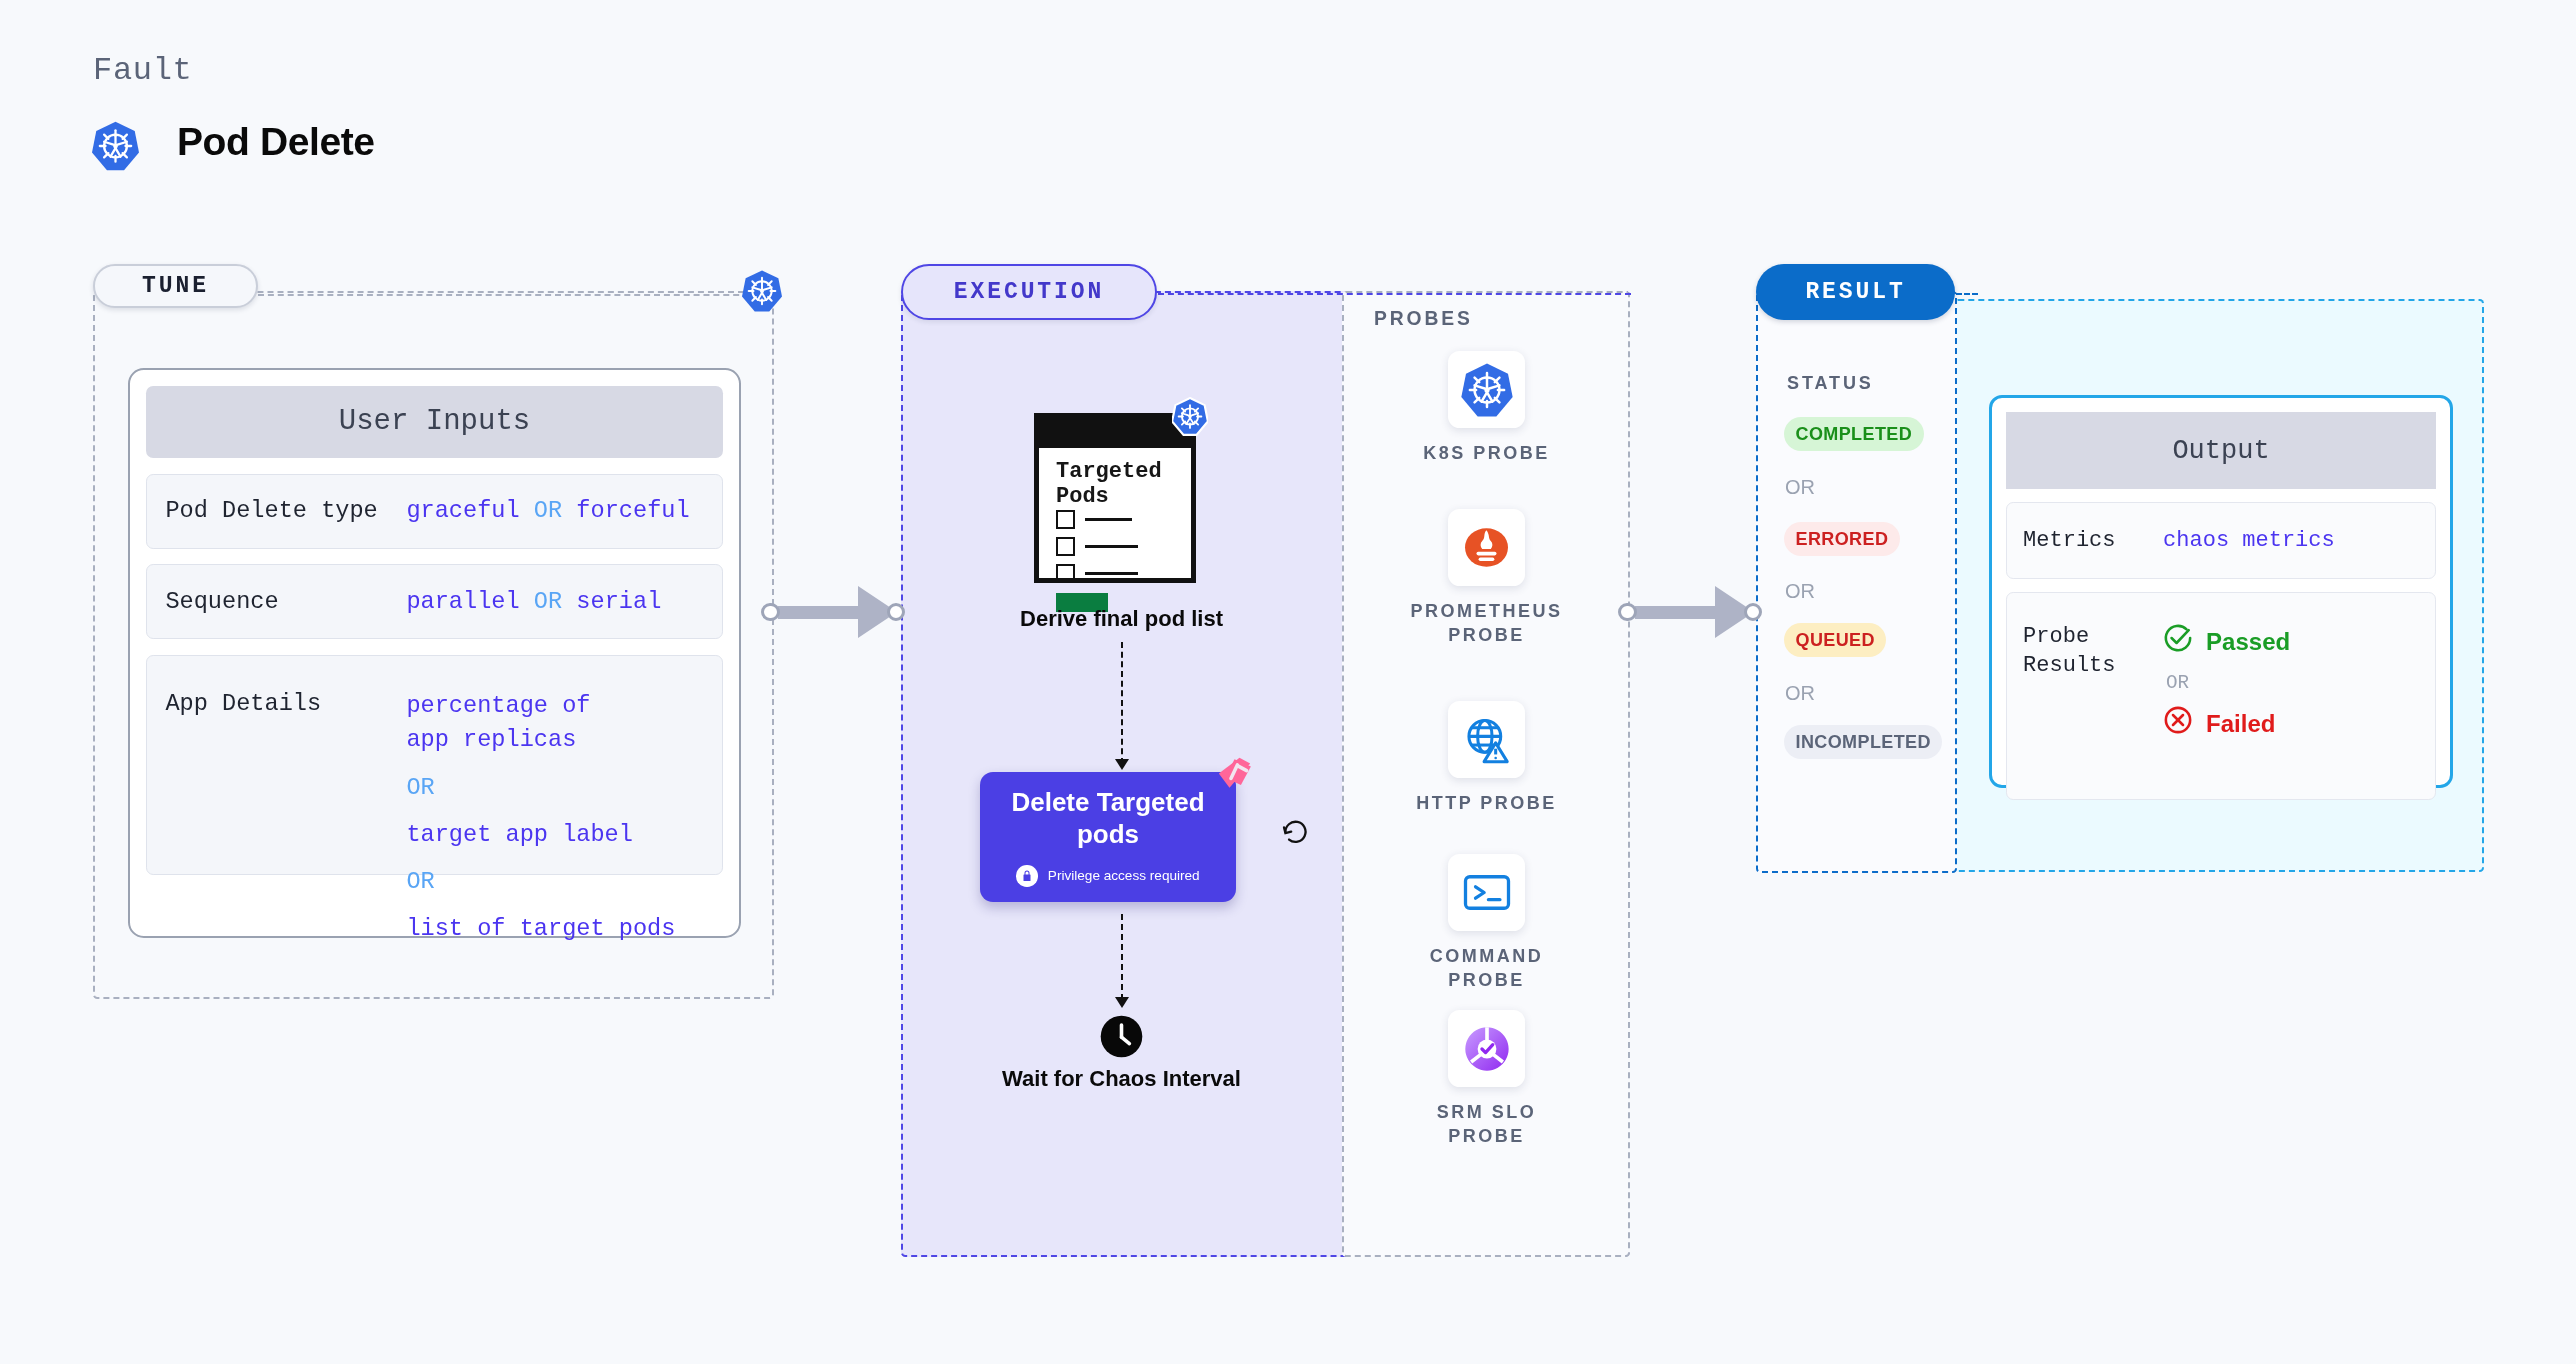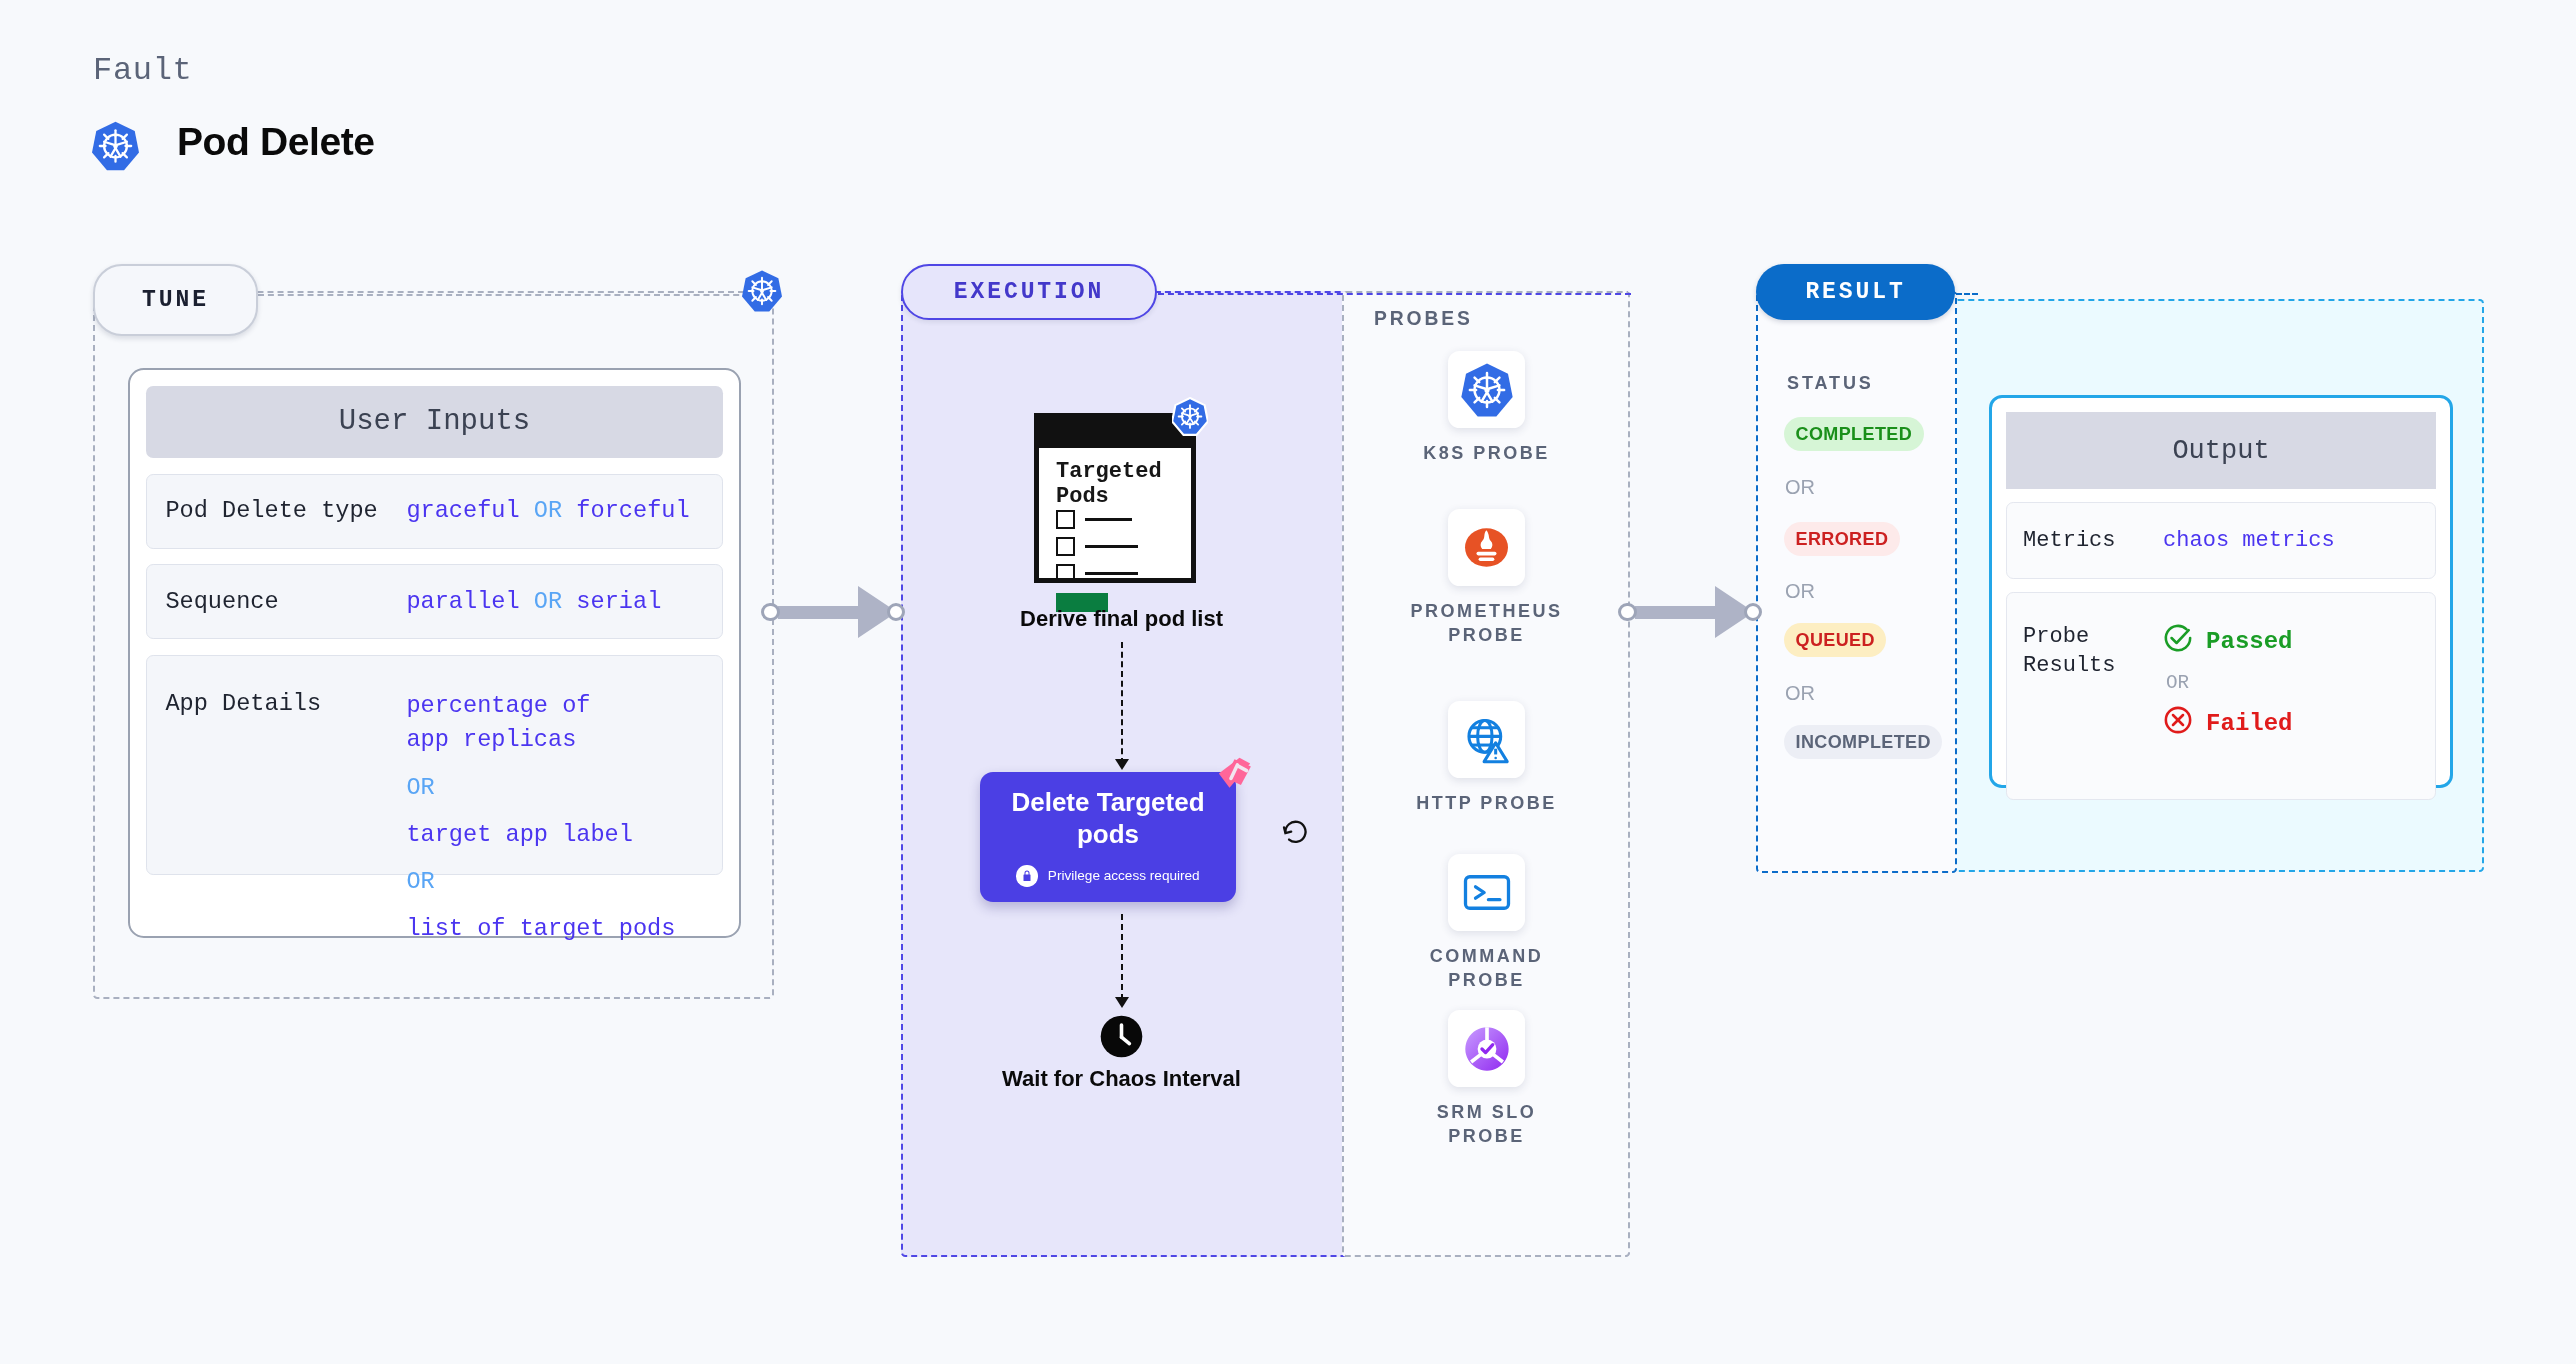--- a/index.html
+++ b/index.html
@@ -26,21 +26,21 @@
   
   .k8s{display:block;}
 
   
   .pill{
     position:absolute;display:flex;align-items:center;justify-content:center;
     border-radius:29px;font-family:"Liberation Mono",monospace;font-weight:bold;
     letter-spacing:2.9px;box-sizing:border-box;z-index:6;
   }
   #tune-pill{
-    left:93px;top:264px;width:165px;height:72px;
+    left:93px;top:264px;width:165px;height:44px;
     background:#f5f7fb;border:2.1px solid #c9ced9;color:#1b2030;font-size:23px;
     box-shadow:0 2.1px 5px rgba(30,40,70,.13);
   }
   #execution-pill{
     left:901px;top:264px;width:256px;height:56px;
     background:#e6e5fb;border:2.9px solid #4f46e5;color:#4338ca;font-size:23px;
     box-shadow:0 2.1px 5px rgba(30,40,70,.10);
   }
   #result-pill{
     left:1756px;top:264px;width:199px;height:56px;
@@ -209,21 +209,21 @@
     font-family:"Liberation Mono",monospace;font-size:27px;color:#3b4252;
   }
   .out-row{
     margin-top:13px;background:#fafbfd;border:1.4px solid #e4e7ef;border-radius:7.2px;
     display:flex;align-items:center;padding:0 15.8px;box-sizing:border-box;
     font-family:"Liberation Mono",monospace;font-size:22px;
   }
   .out-key{color:#1f2430;width:140px;flex-shrink:0;white-space:pre-line;line-height:1.3;}
   .pr-val{display:flex;flex-direction:column;gap:7.2px;}
   .pr-line{display:flex;align-items:center;gap:13px;}
-  .pr-text{font-family:Liberation Mono, monospace;font-size:24px;font-weight:bold;}
+  .pr-text{font-family:Liberation Sans, sans-serif;font-size:24px;font-weight:bold;}
 
   
   .bigarrow{position:absolute;display:flex;align-items:center;}
   .ba-dot{
     width:18.6px;height:18.6px;border-radius:50%;background:#fff;
     border:3.6px solid #9ea5b8;box-sizing:border-box;flex-shrink:0;z-index:3;
   }
   .ba-shaft{height:13px;background:#aeb3c6;flex-shrink:0;margin:0 -2.1px;}
   .ba-head{
     width:0;height:0;border-top:26.5px solid transparent;border-bottom:26.5px solid transparent;

